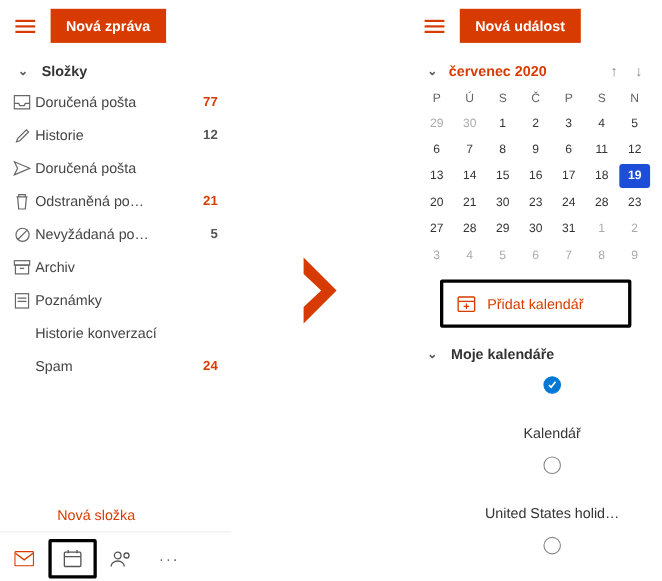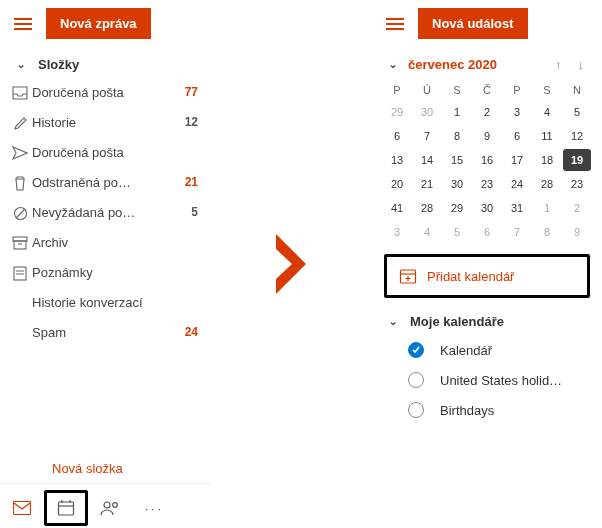--- a/index.html
+++ b/index.html
@@ -136,48 +136,49 @@
   .weekdays { color: #666; font-size: 11px; padding-top: 6px; padding-bottom: 4px; }
   .day {
     padding: 5px 0;
     font-size: 11px;
     cursor: pointer;
     border-radius: 3px;
     margin: 1px;
   }
   .day.out { color: #aaa; }
   .day.today {
-    background: #404040;
+    background: #1d4ed8;
     color: #fff;
     font-weight: 600;
   }
   .add-cal {
     display: flex;
     align-items: center;
     gap: 10px;
     padding: 10px 12px;
-    margin: 10px 12px 6px;
+    margin: 10px 28px 6px;
     color: #d83b01;
     cursor: pointer;
     border: 3px solid #000;
     border-radius: 2px;
   }
   .cal-section-header {
     display: flex;
     align-items: center;
     gap: 10px;
     padding: 10px 14px 6px;
     font-weight: 600;
   }
   .cal-item {
     display: flex;
     align-items: center;
-    gap: 16px;
+    gap: 28px;
     padding: 7px 6px 7px 36px;
     cursor: pointer;
+    flex-direction: column;
   }
   .cal-item .chk {
     width: 16px; height: 16px;
     border-radius: 50%;
     border: 1px solid #888;
     display: inline-flex;
     align-items: center;
     justify-content: center;
     flex-shrink: 0;
   }
@@ -382,21 +383,21 @@
       <div class="week-row">
         <div class="day">20</div>
         <div class="day">21</div>
         <div class="day">30</div>
         <div class="day">23</div>
         <div class="day">24</div>
         <div class="day">28</div>
         <div class="day">23</div>
       </div>
       <div class="week-row">
-        <div class="day">41</div>
+        <div class="day">27</div>
         <div class="day">28</div>
         <div class="day">29</div>
         <div class="day">30</div>
         <div class="day">31</div>
         <div class="day out">1</div>
         <div class="day out">2</div>
       </div>
       <div class="week-row">
         <div class="day out">3</div>
         <div class="day out">4</div>

